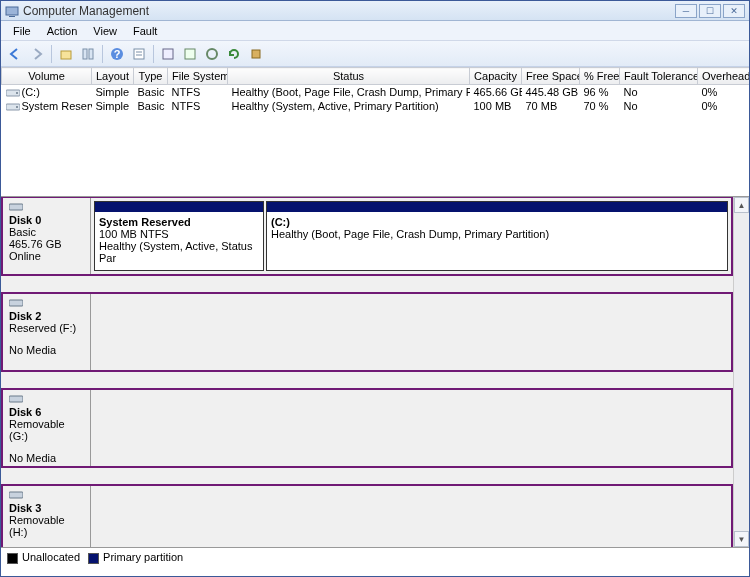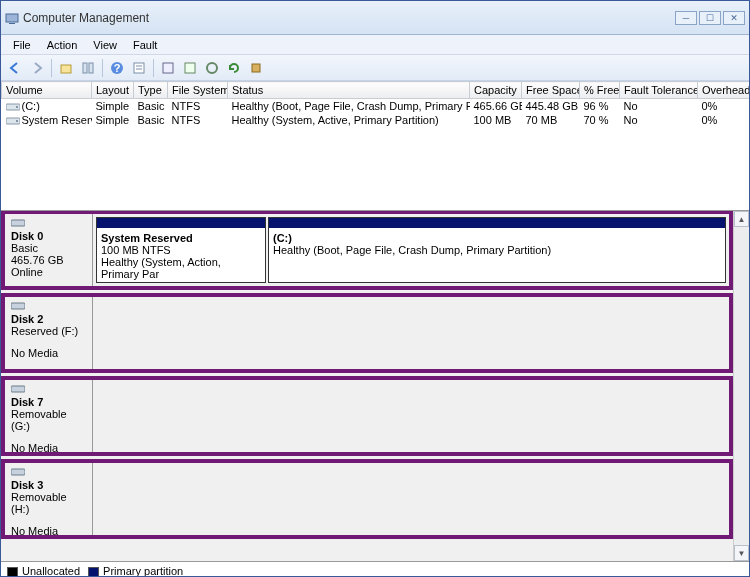--- a/index.html
+++ b/index.html
@@ -1,33 +1,33 @@
 <!DOCTYPE html>
 <html><head>
 <meta charset="utf-8">
 <style>
 * { box-sizing: border-box; margin: 0; padding: 0; font-family: "Segoe UI", Tahoma, sans-serif; font-size: 11px; }
 body { background: #fff; width: 750px; height: 577px; overflow: hidden; border: 1px solid #3b5998; }
-.titlebar { height: 34px; background: linear-gradient(#e8f0fa, #d5e3f3); display: flex; align-items: center; padding: 0 4px; border-bottom: 1px solid #a0b5d3; justify-content: space-between; }
+.titlebar { height: 20px; background: linear-gradient(#e8f0fa, #d5e3f3); display: flex; align-items: center; padding: 0 4px; border-bottom: 1px solid #a0b5d3; justify-content: space-between; }
 .titlebar .icon { width: 14px; height: 14px; margin-right: 4px; }
 .titlebar .title { flex: 1; color: #333; font-size: 12px; }
 .winbtns { display: flex; gap: 2px; }
 .winbtn { width: 22px; height: 14px; border: 1px solid #8aa4c8; background: #e8f0fa; display: flex; align-items: center; justify-content: center; font-size: 9px; color: #4a6a99; cursor: pointer; }
 .menubar { height: 20px; background: #eef3fb; display: flex; align-items: center; padding: 0 4px; border-bottom: 1px solid #d0d8e8; }
 .menu-item { padding: 16px 8px; color: #000; cursor: pointer; }
 .toolbar { height: 26px; background: linear-gradient(#f2f6fc, #e2ebf7); display: flex; align-items: center; padding: 0 4px; gap: 2px; border-bottom: 1px solid #c5d2e8; }
 .tbtn { width: 20px; height: 20px; display: flex; align-items: center; justify-content: center; cursor: pointer; }
 .tsep { width: 1px; height: 18px; background: #b8c6dd; margin: 0 2px; }
 .grid { height: 130px; overflow: auto; border-bottom: 1px solid #999; background: #fff; }
 .grid table { width: 100%; border-collapse: collapse; table-layout: fixed; }
-.grid th { background: linear-gradient(#fdfdfd, #ecedef); border: 1px solid #c8ccd4; padding: 2px 4px; text-align: left; font-weight: normal; color: #000; white-space: nowrap; overflow: hidden; }
+.grid th { background: linear-gradient(#fdfdfd, #ecedef); border: 1px solid #c8ccd4; padding: 2px 4px; text-align: center; font-weight: normal; color: #000; white-space: nowrap; overflow: hidden; }
 .grid td { padding: 1px 4px; color: #000; white-space: nowrap; overflow: hidden; }
 .vol-icon { display: inline-block; width: 14px; height: 10px; vertical-align: middle; margin-right: 2px; }
 .disks { height: 350px; overflow-y: auto; background: #f0f0f0; position: relative; }
-.disk-row { display: flex; border: 4px solid #701a75; margin: -1px 0 4px 0; background: #f0f0f0; }
+.disk-row { display: flex; border: 2px solid #701a75; margin: -1px 0 17px 0; background: #f0f0f0; }
 .disk-info { width: 88px; padding: 4px 6px; border-right: 1px solid #999; }
 .disk-info .dname { font-weight: bold; }
 .disk-panels { flex: 1; padding: 3px; display: flex; gap: 2px; }
 .disk-panels.empty { padding: 0; }
 .part { border: 1px solid #333; background: #fff; padding: 2px 4px; overflow: hidden; position: relative; }
 .part .bar { position: absolute; top: 0; left: 0; right: 0; height: 10px; background: #05126e; }
 .part .ptxt { margin-top: 12px; }
 .part .pname { font-weight: bold; }
 .scroll-col { width: 16px; position: absolute; right: 0; top: 0; bottom: 0; background: #ecedef; border-left: 1px solid #ccc; }
 .scroll-up, .scroll-down { height: 16px; border: 1px solid #b8c0cc; background: #f3f5f9; display:flex; align-items:center; justify-content:center; font-size:8px; color:#555;}
@@ -205,21 +205,21 @@
         <div>Basic</div>
         <div>465.76 GB</div>
         <div>Online</div>
       </div>
       <div class="disk-panels">
         <div class="part" style="flex:0 0 170px;">
           <div class="bar"></div>
           <div class="ptxt">
             <div class="pname">System Reserved</div>
             <div>100 MB NTFS</div>
-            <div>Healthy (System, Action, Primary Par</div>
+            <div>Healthy (System, Active, Status Par</div>
           </div>
         </div>
         <div class="part" style="flex:1;">
           <div class="bar"></div>
           <div class="ptxt">
             <div class="pname">(C:)</div>
             <div>Healthy (Boot, Page File, Crash Dump, Primary Partition)</div>
           </div>
         </div>
       </div>
@@ -236,21 +236,21 @@
         <div>No Media</div>
       </div>
       <div class="disk-panels empty"></div>
     </div>
 
     <div class="disk-row nomedia-row">
       <div class="disk-info">
         <div><svg width="14" height="10">
               <rect x="0" y="2" width="14" height="6" rx="1" fill="#c8d2de" stroke="#6a7a8a"></rect>
             </svg></div>
-        <div class="dname">Disk 7</div>
+        <div class="dname">Disk 6</div>
         <div>Removable (G:)</div>
         <div style="height:10px"></div>
         <div>No Media</div>
       </div>
       <div class="disk-panels empty"></div>
     </div>
 
     <div class="disk-row nomedia-row">
       <div class="disk-info">
         <div><svg width="14" height="10">

